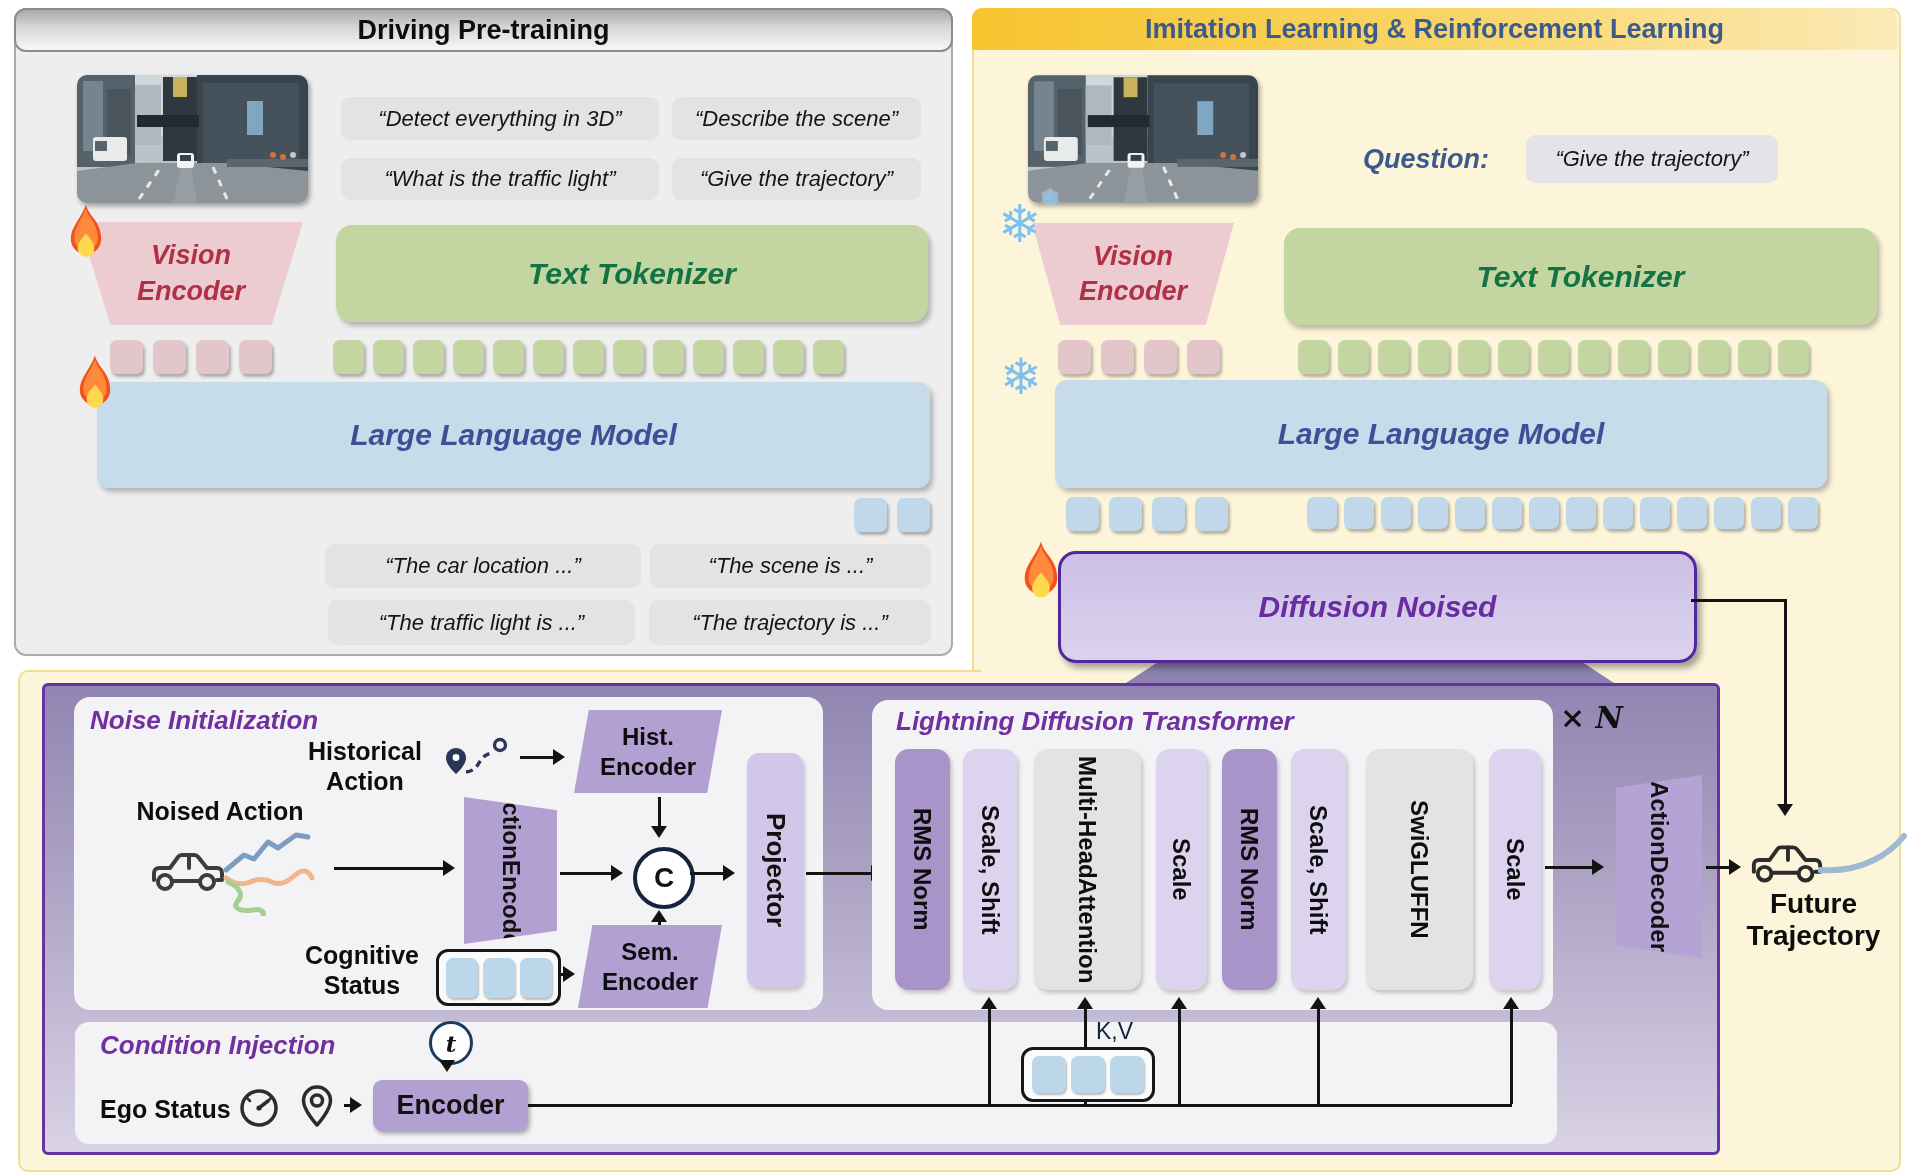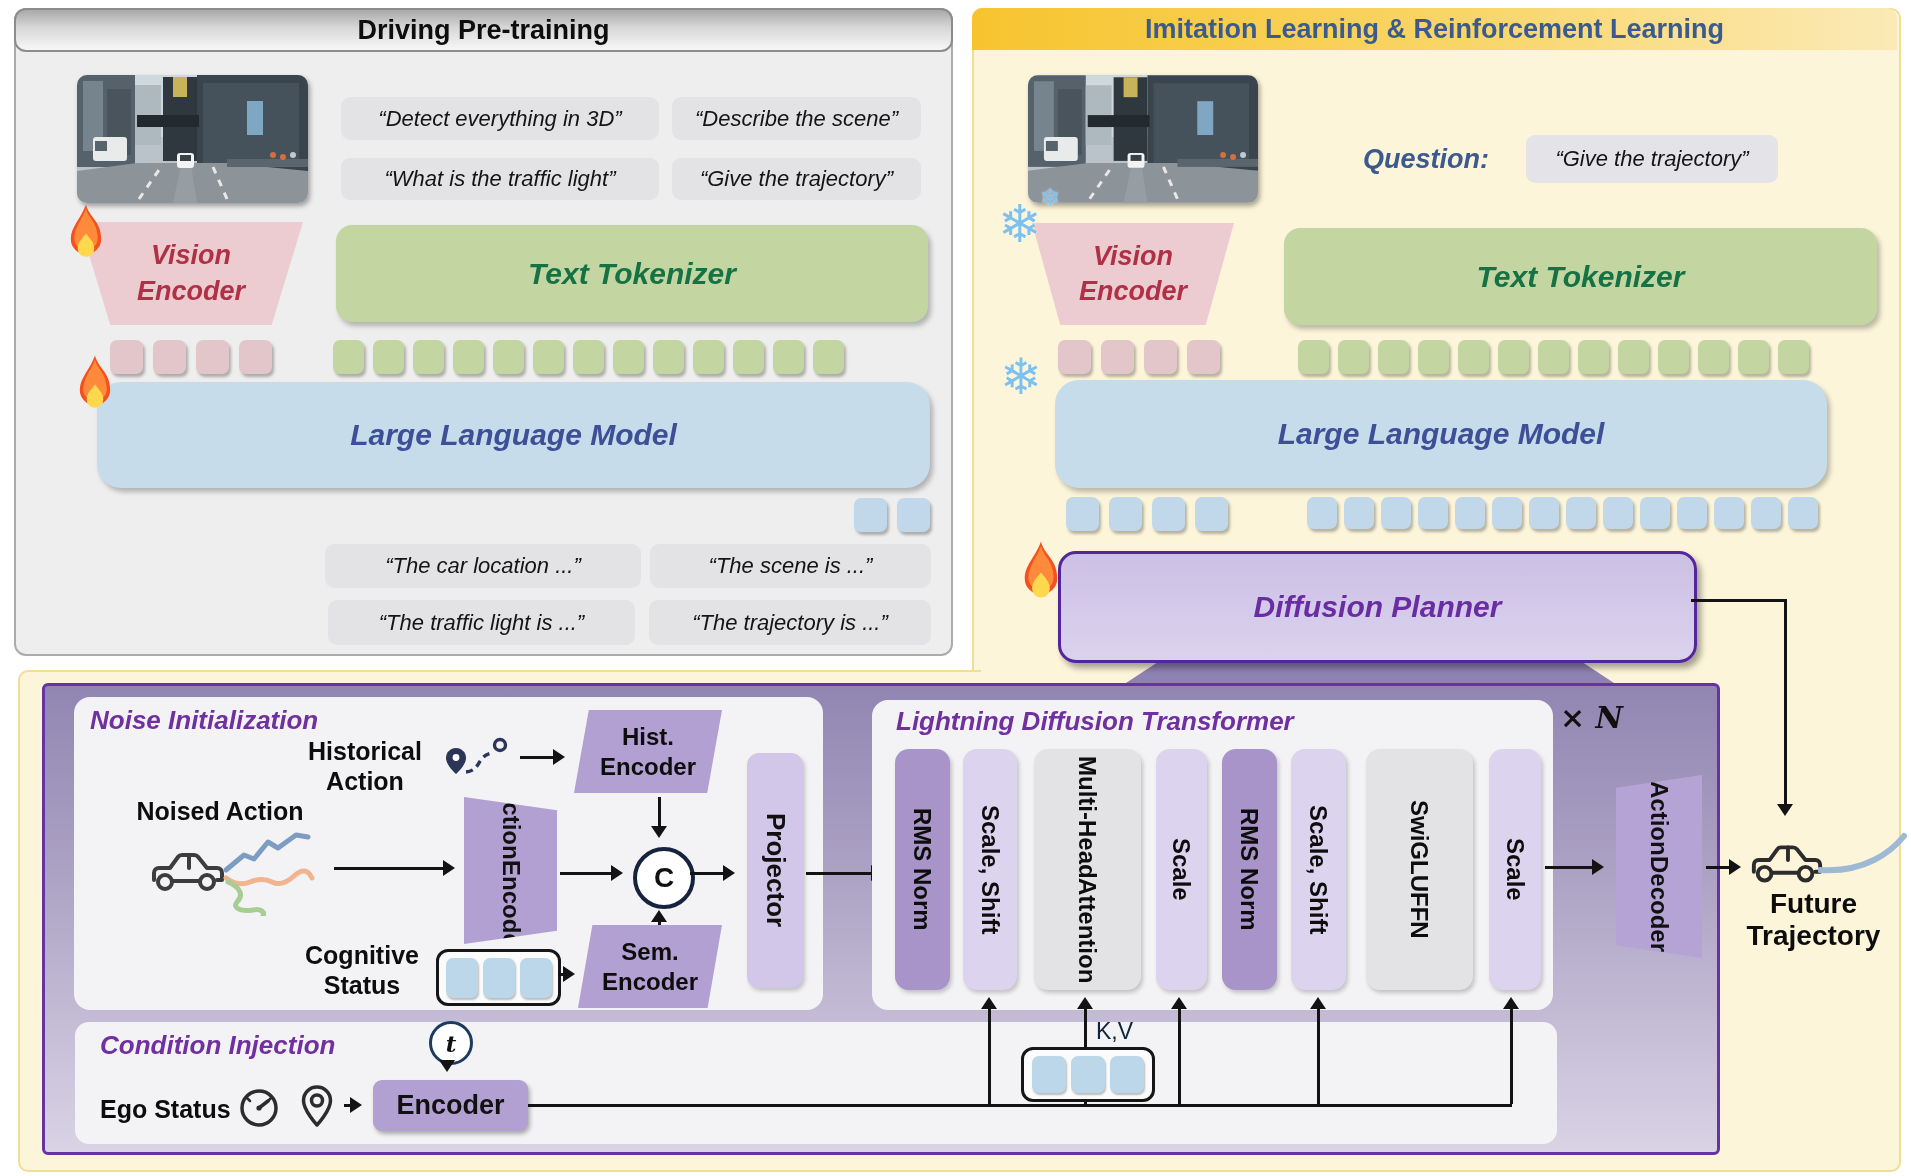--- a/index.html
+++ b/index.html
@@ -19,21 +19,21 @@
                font-size:27px;font-weight:bold;color:#3b5b8f;}
   .purple-panel{background:linear-gradient(180deg,#9186b2 0%,#aca2c4 40%,#d9d3e5 100%);
                 border:3px solid #6633a0;border-radius:6px;}
   .white-box{background:#f3f3f5;border-radius:16px;}
   .funnel{background:#8e82b2;clip-path:polygon(13% 0,87% 0,100% 100%,0 100%);}
   
   .chipbox{background:#e3e3e5;border-radius:9px;display:flex;align-items:center;justify-content:center;
            font-style:italic;font-size:22px;color:#141414;}
   .tokenizer{background:#c3d6a2;border-radius:16px;display:flex;align-items:center;justify-content:center;
              font-size:30px;font-weight:bold;font-style:italic;color:#157244;box-shadow:3px 4px 5px rgba(0,0,0,.25);}
-  .llm{background:#c6dcea;border-radius:24px;display:flex;align-items:center;justify-content:center;
+  .llm{background:#c6dcea;border-radius:12px;display:flex;align-items:center;justify-content:center;
        font-size:30px;font-weight:bold;font-style:italic;color:#3d4f97;box-shadow:3px 4px 5px rgba(0,0,0,.25);}
   .vis-enc{background:#ecccd0;clip-path:polygon(0 0,100% 0,86% 100%,14% 100%);
            display:flex;flex-direction:column;align-items:center;justify-content:center;
            font-size:27px;font-weight:bold;font-style:italic;color:#b03145;line-height:1.3;
            filter:drop-shadow(3px 3px 2px rgba(0,0,0,.25));}
   .planner{background:linear-gradient(180deg,#ccc0e4,#dbd2ee);border:3px solid #53269b;border-radius:18px;
            display:flex;align-items:center;justify-content:center;
            font-size:30px;font-weight:bold;font-style:italic;color:#6a2ca2;box-shadow:4px 5px 6px rgba(0,0,0,.35);}
   .ptitle{font-size:26px;font-weight:bold;font-style:italic;color:#7030a0;}
   .blabel{font-size:25px;font-weight:bold;color:#0d0d0d;line-height:1.2;text-align:center;}
@@ -302,21 +302,21 @@
       <span class="tok"></span>
       <span class="tok"></span>
       <span class="tok"></span>
       <span class="tok"></span>
     </div>
 
   <div class="abs funnel" style="left:1100px;top:654px;width:540px;height:46px;"></div>
   <div class="abs purple-panel" style="left:42px;top:683px;width:1672px;height:466px;"></div>
 
   <div class="abs planner" style="left:1058px;top:551px;width:633px;height:106px;">
-    <span>Diffusion Planner</span>
+    <span>Diffusion Noised</span>
     </div>
   <div class="abs" style="left:1014px;top:540px;width:54px;height:62px;">
     <svg width="54" height="62" viewBox="0 0 36 42">
         <path d="M18 1 C20 10 29 13 29 26 a11 11 0 0 1 -22 0 C7 17 14 12 18 1Z" fill="#f4511e"></path>
         <path d="M18 4 C19.5 11 26.5 14 26.5 25.5 a8.5 8.5 0 0 1 -17 0 C9.5 17.5 15.5 11.5 18 4Z" fill="#ff8a3c"></path>
         <path d="M18 22 c4 5 6 7 6 11 a6 6 0 0 1 -12 0 c0-4 2-6 6-11Z" fill="#ffd84d"></path>
       </svg>
   </div>
 
   <div class="abs ln h" style="left:1691px;top:599px;width:95px;"></div>

